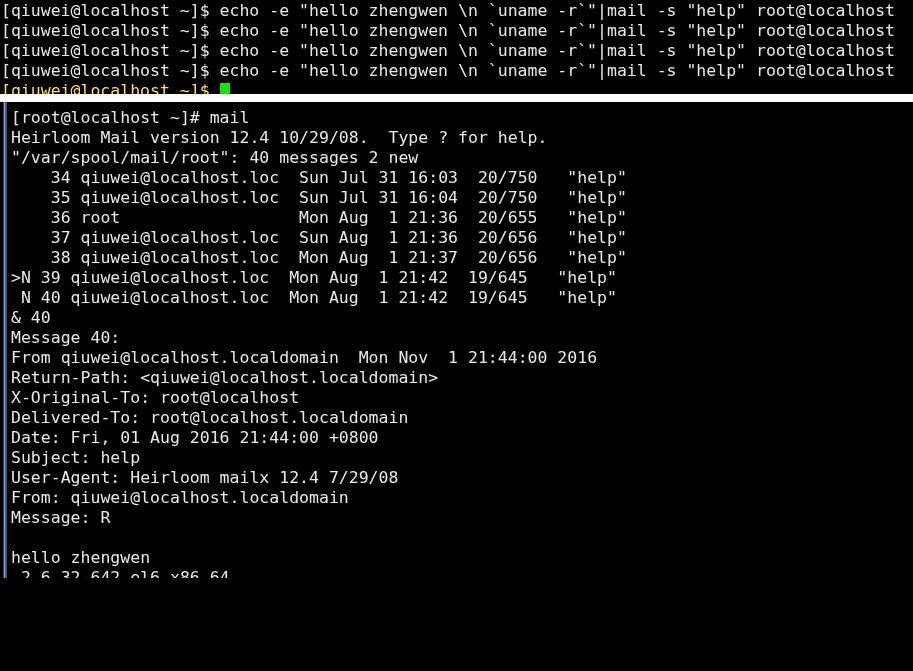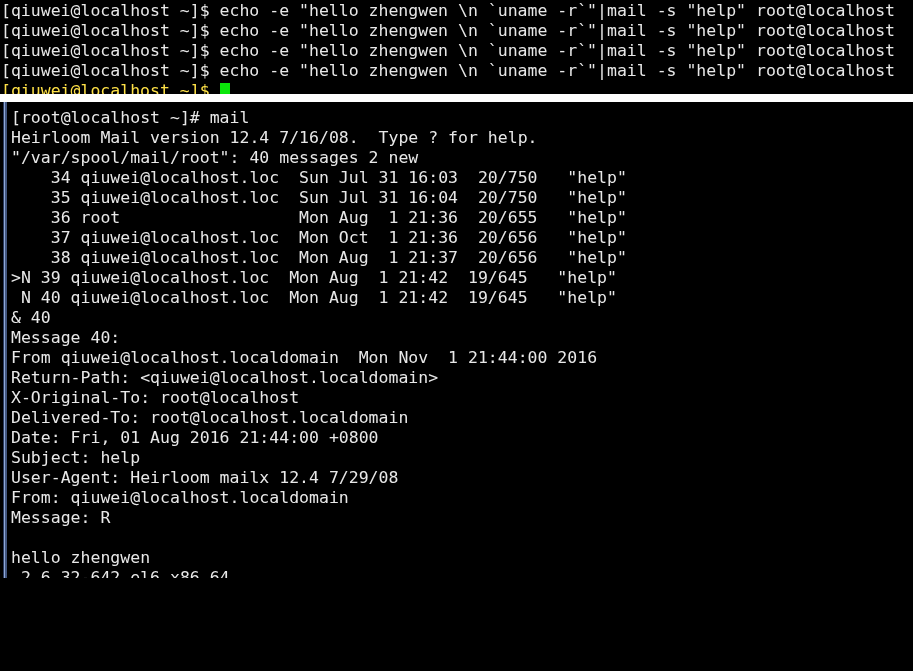--- a/index.html
+++ b/index.html
@@ -122,27 +122,27 @@
   </div>
 
   <div class="splitter"></div>
 
   <div class="pane-bottom">
     <div class="focus-strip"></div>
     <div class="term-lines">
 
       <span class="line"><span>[root@localhost ~]# </span><span>mail</span></span>
 
-      <span class="line">Heirloom Mail version 12.4 7/16/08.  Type ? for help.</span>
+      <span class="line">Heirloom Mail version 12.4 10/29/08.  Type ? for help.</span>
       <span class="line">"/var/spool/mail/root": 40 messages 2 new</span>
 
       <span class="line">    34 qiuwei@localhost.loc  Sun Jul 31 16:03  20/750   "help"</span>
       <span class="line">    35 qiuwei@localhost.loc  Sun Jul 31 16:04  20/750   "help"</span>
       <span class="line">    36 root                  Mon Aug  1 21:36  20/655   "help"</span>
-      <span class="line">    37 qiuwei@localhost.loc  Mon Oct  1 21:36  20/656   "help"</span>
+      <span class="line">    37 qiuwei@localhost.loc  Sun Aug  1 21:36  20/656   "help"</span>
       <span class="line">    38 qiuwei@localhost.loc  Mon Aug  1 21:37  20/656   "help"</span>
       <span class="line">&gt;N 39 qiuwei@localhost.loc  Mon Aug  1 21:42  19/645   "help"</span>
       <span class="line"> N 40 qiuwei@localhost.loc  Mon Aug  1 21:42  19/645   "help"</span>
 
       <span class="line">&amp; 40</span>
       <span class="line">Message 40:</span>
 
       <span class="line">From qiuwei@localhost.localdomain  Mon Nov  1 21:44:00 2016</span>
       <span class="line">Return-Path: &lt;qiuwei@localhost.localdomain&gt;</span>
       <span class="line">X-Original-To: root@localhost</span>

